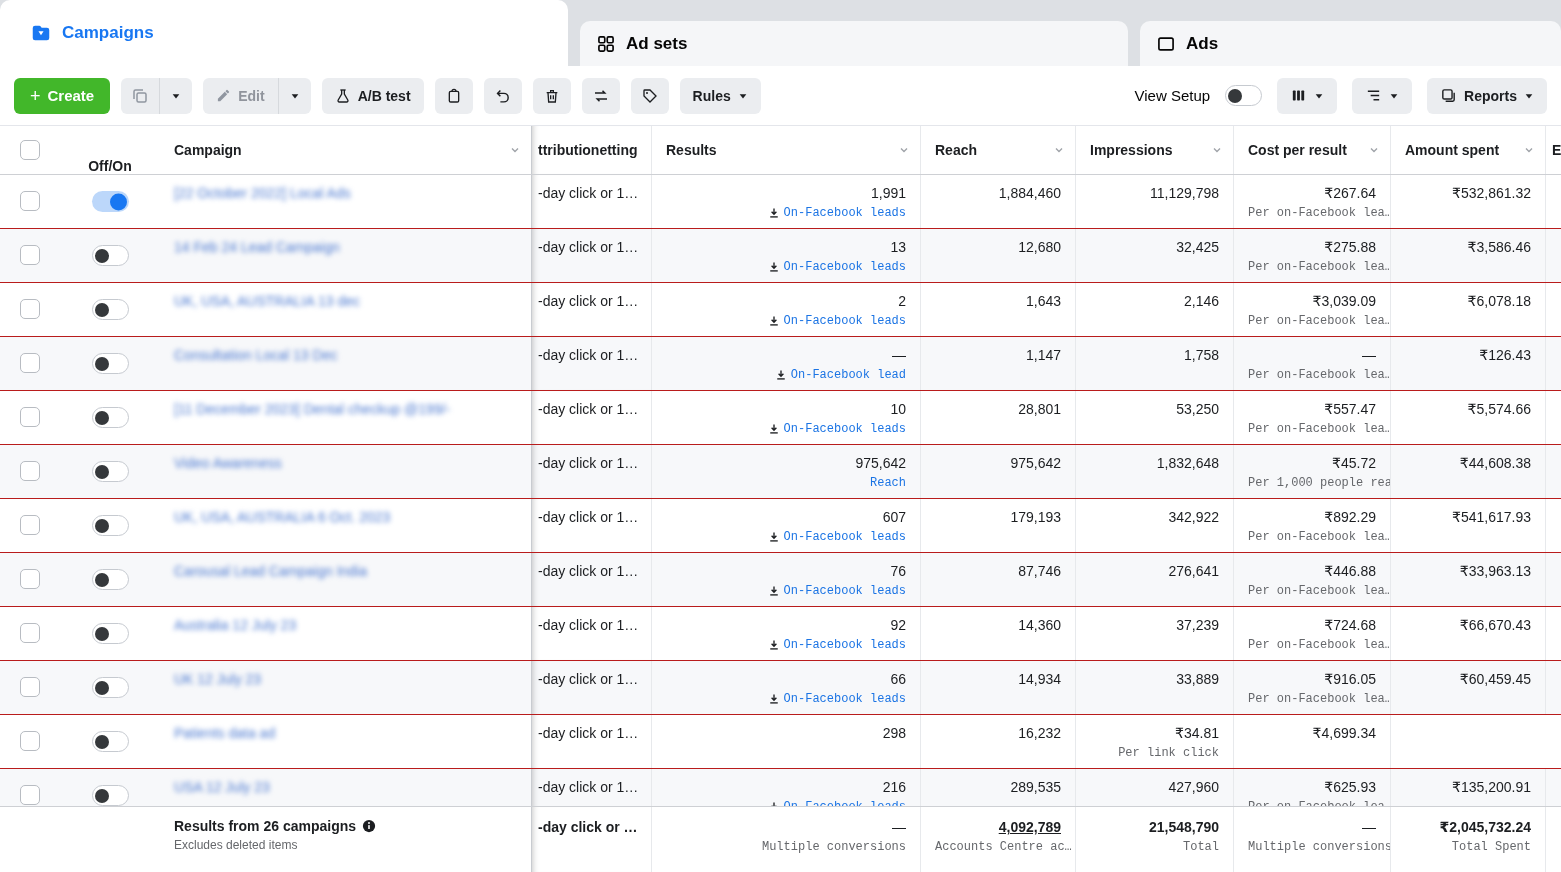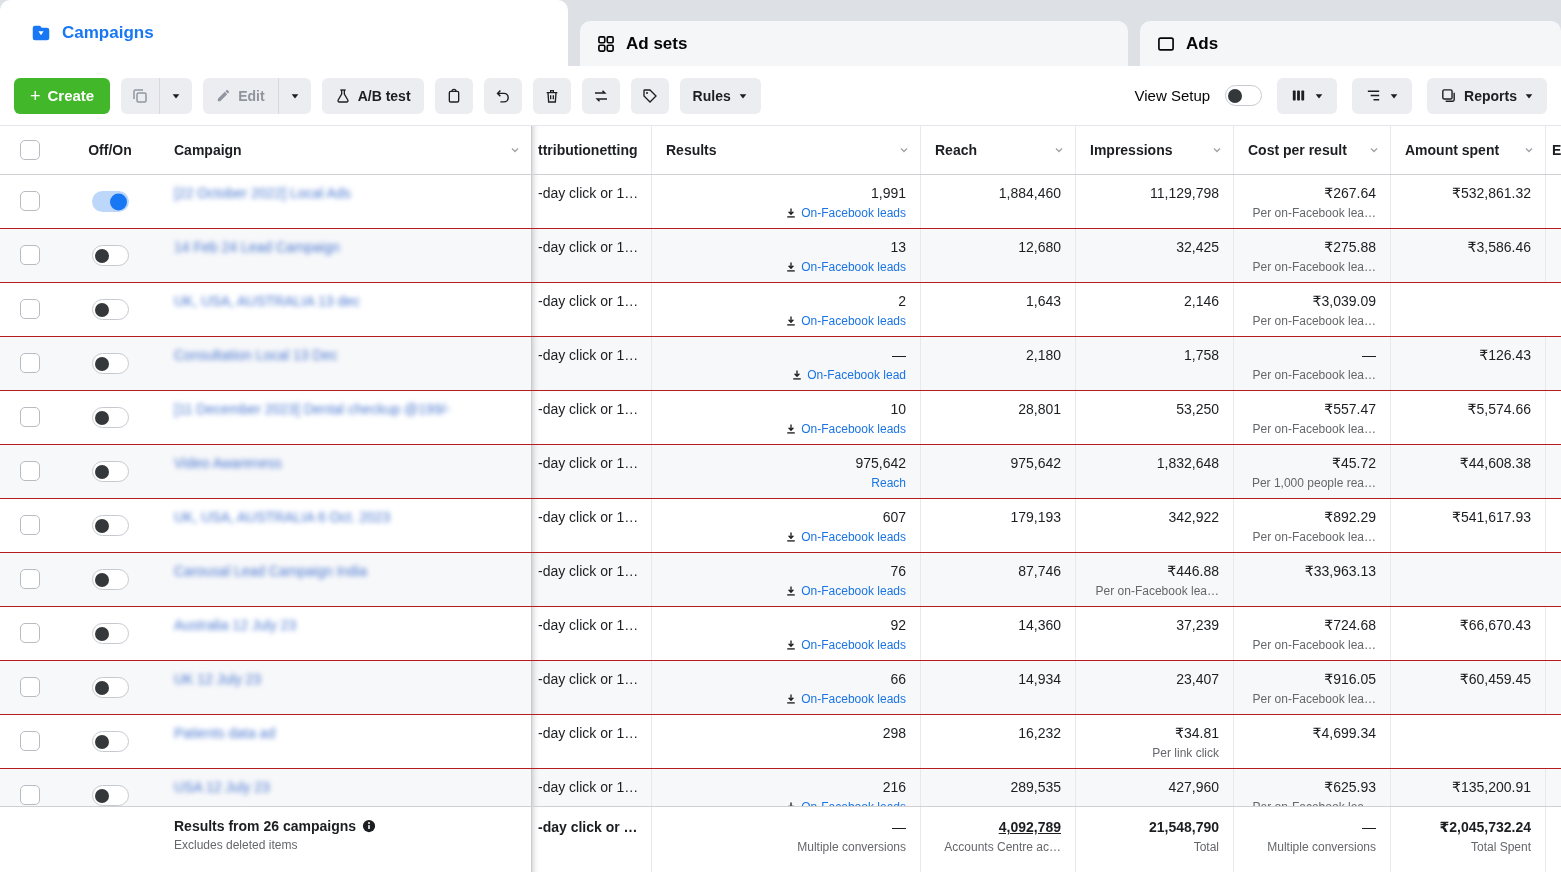--- a/index.html
+++ b/index.html
@@ -40,39 +40,39 @@
   .toggle.on { background:#bcd7fa; }
   .toggle.on .knob { right:2px; width:17px; height:17px; background:#1877f2; }
 
   .checkbox { display:inline-block; width:20px; height:20px; border:1.5px solid #b8bcc2;
     border-radius:5px; background:#fff; cursor:pointer; }
 
   
   .grid { display:grid; grid-template-columns:60px 100px 371px 120px 269px 155px 158px 157px 155px 16px; }
   .thead { height:50px; border-top:1px solid #e4e6eb; border-bottom:1px solid #ced0d4; background:#fff; }
   .th { display:flex; align-items:center; padding:0 10px 0 14px; font-size:14px; font-weight:700; overflow:hidden; }
-  .th.center { justify-content:center; padding:0; }
+  .th.center { justify-content:center; padding:0;align-items:flex-end; }
   .th.sortable { justify-content:space-between; cursor:pointer;text-align:right; }
   .two-line { display:flex; flex-direction:row; line-height:17px; }
 
   .col-attr { border-left:1px solid #c8cbd0; box-shadow:inset 7px 0 7px -7px rgba(0,0,0,.28); }
   .col-results,.col-reach,.col-impr,.col-cost,.col-spent,.col-extra { border-left:1px solid #e7e9ec; }
   .th.col-attr { padding-left:6px; }
   .th.col-extra { padding:0 0 0 6px; }
 
   .tbody { height:631px; overflow:hidden; }
   .row { height:54px; border-bottom:1px solid #b91c1c; background:#fff; cursor:pointer; }
   .row:nth-child(even) { background:#f7f8fa; }
   .cell { padding:9px 14px 0 14px; font-size:14px; overflow:hidden; }
   .cell.num { text-align:right; }
   .cell.col-check { display:flex; justify-content:center; padding:16px 0 0 0; }
   .cell.col-toggle { display:flex; justify-content:center; padding:16px 0 0 0; }
   .cell.col-attr { padding-left:6px; }
   .primary { line-height:19px; white-space:nowrap; }
-  .secondary { font-size:12px; color:#65676b; line-height:16px; white-space:nowrap; margin-top:2px; }
+  .secondary { font-size:12px; color:#65676b; line-height:16px; white-space:nowrap; margin-top:2px;font-family:Liberation Mono, monospace; }
   .secondary.link { color:#1b74e4; display:flex; justify-content:flex-end; align-items:center; gap:4px; }
   .campaign-name { display:inline-block; margin-top:1px; font-size:14px; color:#4a78d0;
     filter:blur(2.6px); white-space:nowrap; }
 
   
   .tfoot { height:66px; border-top:1px solid #ced0d4; background:#fff; position:relative; z-index:2; }
   .tfoot .cell { padding-top:11px; }
   .tfoot .primary { font-weight:700; }
   .tfoot .primary.plain { font-weight:400; }
   .footer-title { display:flex; align-items:center; gap:6px; font-size:14px; font-weight:700; white-space:nowrap; }
@@ -388,20 +388,23 @@
     <div class="cell col-reach num">
       <div class="primary">1,643</div>
     </div>
     <div class="cell col-impr num">
       <div class="primary">2,146</div>
     </div>
     <div class="cell col-cost num">
       <div class="primary">₹3,039.09</div>
       <div class="secondary">Per on-Facebook lea…</div>
     </div>
+    <div class="cell col-spent num">
+      <div class="primary">₹6,078.18</div>
+    </div>
     <div class="cell col-extra"></div>
   </div>
 
   <div class="row grid">
     <div class="cell col-check">
       <span class="checkbox"></span>
     </div>
     <div class="cell col-toggle">
       <span class="toggle off">
           <span class="knob"></span>
@@ -417,21 +420,21 @@
       <div class="primary">—</div>
       <div class="secondary link">
         <svg width="12" height="12" viewBox="0 0 16 16">
             <path d="M8 2v7M4.8 6.4 8 9.6l3.2-3.2" fill="none" stroke="#1c1e21" stroke-width="1.8"></path>
             <path d="M3 13.2h10" stroke="#1c1e21" stroke-width="1.8"></path>
           </svg>
         <span>On-Facebook lead</span>
       </div>
     </div>
     <div class="cell col-reach num">
-      <div class="primary">2,180</div>
+      <div class="primary">1,147</div>
     </div>
     <div class="cell col-impr num">
       <div class="primary">1,758</div>
     </div>
     <div class="cell col-cost num">
       <div class="primary">—</div>
       <div class="secondary">Per on-Facebook lea…</div>
     </div>
     <div class="cell col-spent num">
       <div class="primary">₹126.43</div>
@@ -580,20 +583,23 @@
         <svg width="12" height="12" viewBox="0 0 16 16">
             <path d="M8 2v7M4.8 6.4 8 9.6l3.2-3.2" fill="none" stroke="#1c1e21" stroke-width="1.8"></path>
             <path d="M3 13.2h10" stroke="#1c1e21" stroke-width="1.8"></path>
           </svg>
         <span>On-Facebook leads</span>
       </div>
     </div>
     <div class="cell col-reach num">
       <div class="primary">87,746</div>
     </div>
+    <div class="cell col-impr num">
+      <div class="primary">276,641</div>
+    </div>
     <div class="cell col-cost num">
       <div class="primary">₹446.88</div>
       <div class="secondary">Per on-Facebook lea…</div>
     </div>
     <div class="cell col-spent num">
       <div class="primary">₹33,963.13</div>
     </div>
     <div class="cell col-extra"></div>
   </div>
 
@@ -660,21 +666,21 @@
             <path d="M8 2v7M4.8 6.4 8 9.6l3.2-3.2" fill="none" stroke="#1c1e21" stroke-width="1.8"></path>
             <path d="M3 13.2h10" stroke="#1c1e21" stroke-width="1.8"></path>
           </svg>
         <span>On-Facebook leads</span>
       </div>
     </div>
     <div class="cell col-reach num">
       <div class="primary">14,934</div>
     </div>
     <div class="cell col-impr num">
-      <div class="primary">23,407</div>
+      <div class="primary">33,889</div>
     </div>
     <div class="cell col-cost num">
       <div class="primary">₹916.05</div>
       <div class="secondary">Per on-Facebook lea…</div>
     </div>
     <div class="cell col-spent num">
       <div class="primary">₹60,459.45</div>
     </div>
     <div class="cell col-extra"></div>
   </div>

